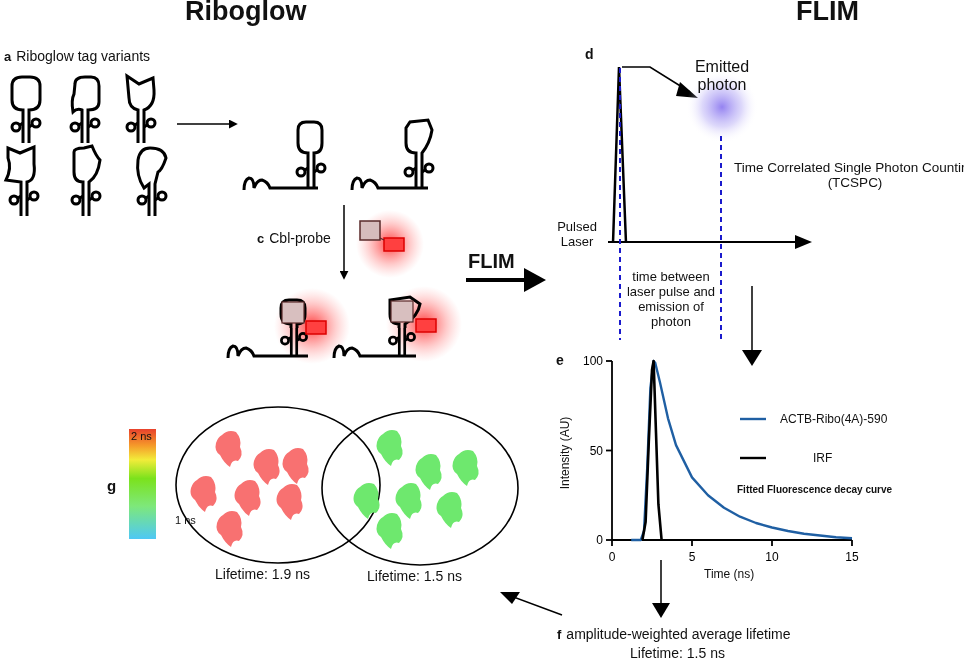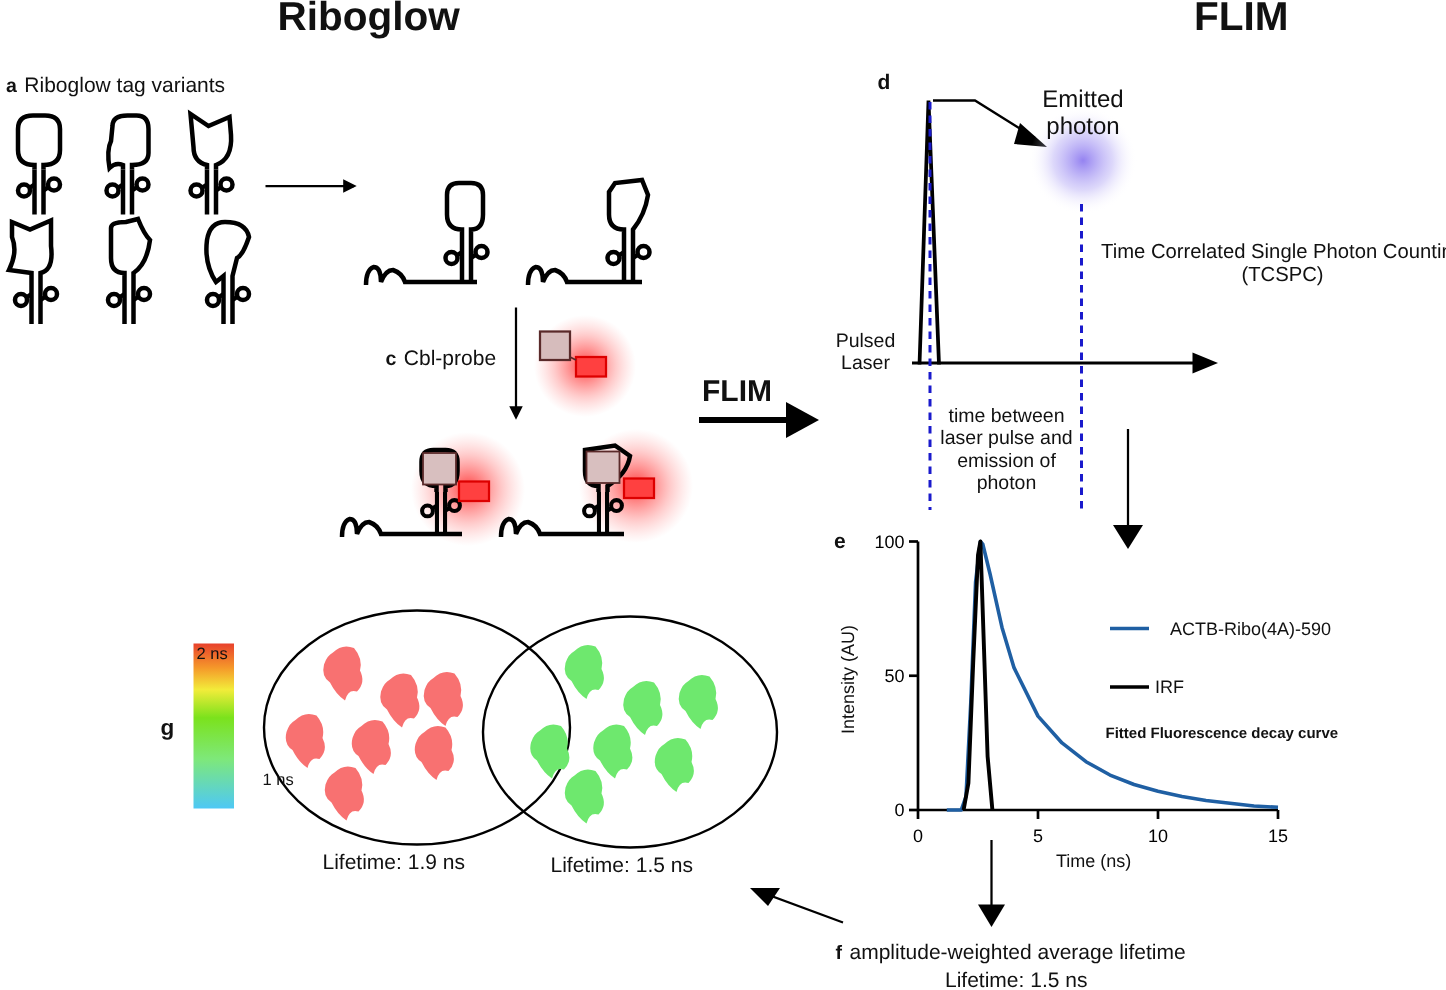--- a/index.html
+++ b/index.html
@@ -226,13 +226,13 @@
 <div class="abs" style="left:107px;top:477px;font-weight:bold;font-size:15px;">g</div>
 <div class="abs" style="left:131px;top:430px;font-size:11px;">2 ns</div>
 <div class="abs" style="left:131px;top:514px;font-size:11px;margin-left:44px;">1 ns</div>
 <div class="abs lbl" style="left:215px;top:566px;font-size:14px;text-align:right;">Lifetime: 1.9 ns</div>
 <div class="abs lbl" style="left:367px;top:568px;font-size:14px;">Lifetime: 1.5 ns</div>
 
 <div class="abs" style="left:520px;top:446px;font-size:12px;transform:rotate(-90deg);transform-origin:center;width:90px;text-align:center;">Intensity (AU)</div>
 <div class="abs" style="left:704px;top:567px;font-size:12px;">Time (ns)</div>
 <div class="abs" style="left:737px;top:484px;font-size:10px;font-weight:bold;">Fitted Fluorescence decay curve</div>
 <div class="abs" style="left:780px;top:412px;font-size:12px;">ACTB-Ribo(4A)-590</div>
-<div class="abs" style="left:770px;top:451px;font-size:12px;">IRF</div>
+<div class="abs" style="left:813px;top:451px;font-size:12px;">IRF</div>
 
 </body></html>

